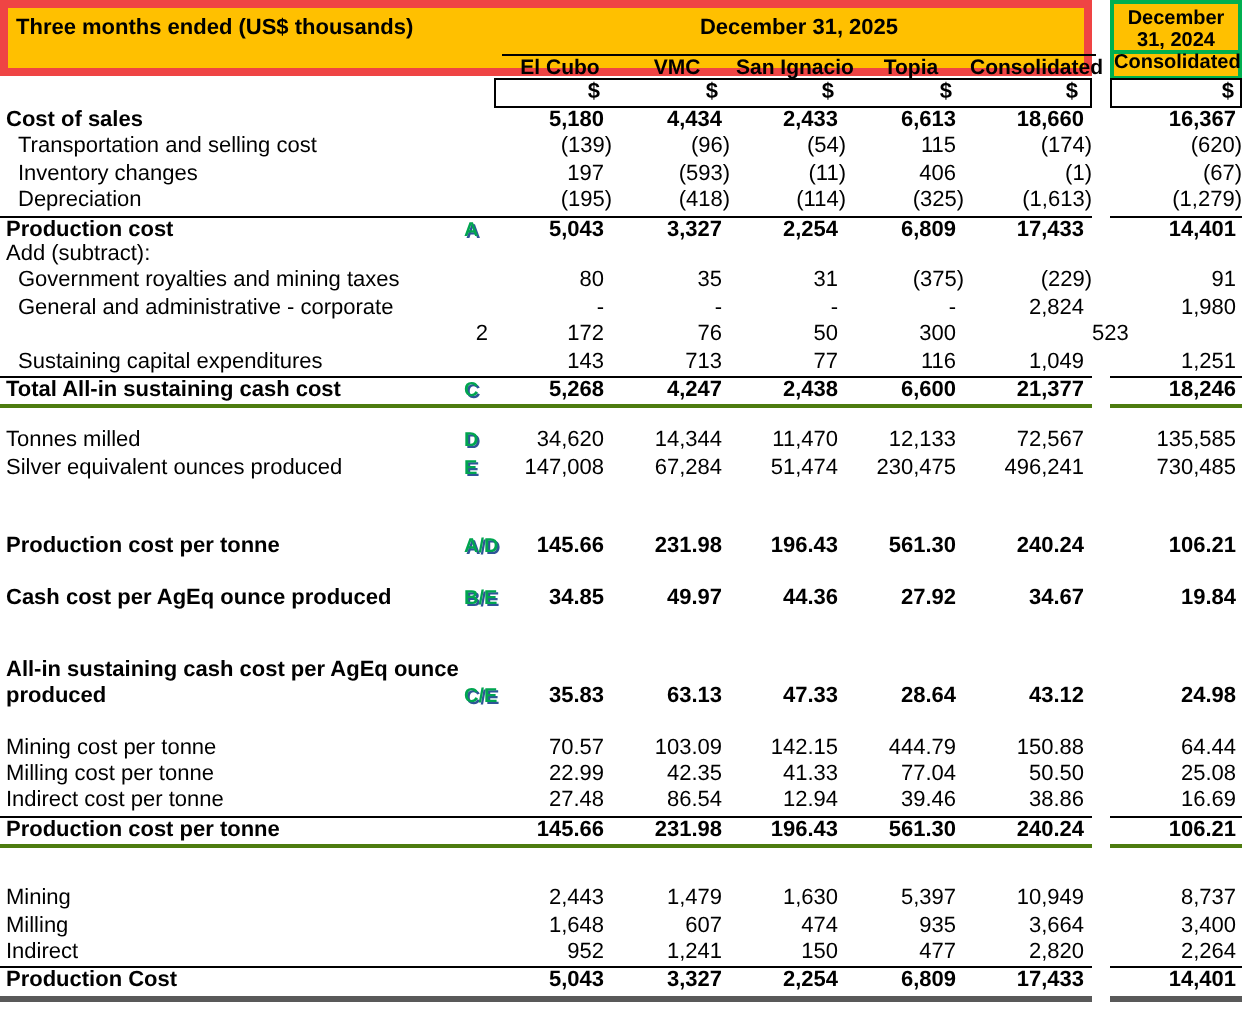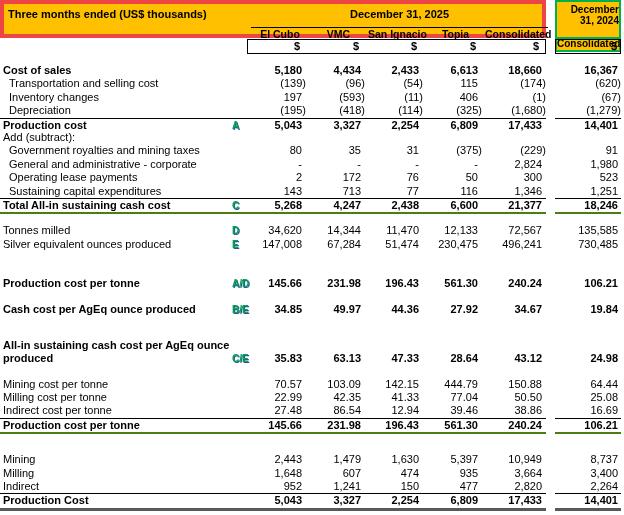--- a/index.html
+++ b/index.html
@@ -21,21 +21,21 @@
   .hdr-right{position:absolute;left:247px;top:0;width:297px;height:36px;}
   .hdr-period{
     height:24px;box-sizing:border-box;border-bottom:1px solid #000;
     text-align:center;font-weight:bold;padding-top:4px;
   }
   .hdr-cols{display:grid;grid-template-columns:58px 59px 58px 59px 63px;height:12px;}
   .hcol{text-align:center;font-weight:bold;font-size:10.5px;line-height:12px;white-space:nowrap;}
   .hdr-2024{position:absolute;right:3px;top:0;width:66px;}
   .hdr-2024-period{
     background:#FFC000;border:2px solid #00B050;border-bottom:1px solid #00B050;
-    box-sizing:border-box;height:38px;text-align:right;font-weight:bold;
+    box-sizing:border-box;height:26px;text-align:center;font-weight:bold;
     font-size:10px;line-height:11px;padding-top:2px;
   }
   .hdr-2024-cons{
     background:#FFC000;border:2px solid #00B050;border-top:1px solid #00B050;
     box-sizing:border-box;height:14px;text-align:center;font-weight:bold;
     font-size:10px;line-height:10px;
   }
   
   .dollar-row{position:relative;height:15px;margin-top:1px;}
   .dollar-main{
@@ -43,21 +43,21 @@
     border:1px solid #000;box-sizing:border-box;
     display:grid;grid-template-columns:58px 59px 58px 59px 63px;
   }
   .dcell{text-align:right;padding-right:6px;font-weight:bold;line-height:12px;}
   .dollar-2024{
     position:absolute;right:3px;top:0;width:66px;height:15px;
     border:1px solid #000;box-sizing:border-box;
     text-align:right;padding-right:3px;font-weight:bold;line-height:12px;
   }
   
-  #table-body{margin-top:10px;}
+  #table-body{margin-top:0;}
   .row{
     display:grid;
     grid-template-columns:230px 18px 58px 59px 58px 59px 64px 9px 66px;
     height:13.4px;line-height:13.4px;
   }
   .row > div{box-sizing:border-box;overflow:visible;}
   .cl{padding-left:3px;white-space:nowrap;}
   .cl.ind{padding-left:9px;}
   .clt{
     font-weight:bold;font-size:10px;color:#00A550;
@@ -143,21 +143,21 @@
         <div class="cg"></div>
         <div class="c24 bcell neg">(67)</div>
       </div>
       <div class="row">
         <div class="cl bcell ind">Depreciation</div>
         <div class="clt bcell"></div>
         <div class="cv bcell neg">(195)</div>
         <div class="cv bcell neg">(418)</div>
         <div class="cv bcell neg">(114)</div>
         <div class="cv bcell neg">(325)</div>
-        <div class="cv bcell neg">(1,680)</div>
+        <div class="cv bcell neg">(1,613)</div>
         <div class="cg"></div>
         <div class="c24 bcell neg">(1,279)</div>
       </div>
       <div class="row b bt">
         <div class="cl bcell">Production cost</div>
         <div class="clt bcell">A</div>
         <div class="cv bcell">5,043</div>
         <div class="cv bcell">3,327</div>
         <div class="cv bcell">2,254</div>
         <div class="cv bcell">6,809</div>
@@ -192,38 +192,37 @@
         <div class="clt bcell"></div>
         <div class="cv bcell">-</div>
         <div class="cv bcell">-</div>
         <div class="cv bcell">-</div>
         <div class="cv bcell">-</div>
         <div class="cv bcell">2,824</div>
         <div class="cg"></div>
         <div class="c24 bcell">1,980</div>
       </div>
       <div class="row">
-        <div class="cl bcell ind">Operating lease payments</div>
         <div class="clt bcell"></div>
         <div class="cv bcell">2</div>
         <div class="cv bcell">172</div>
         <div class="cv bcell">76</div>
         <div class="cv bcell">50</div>
         <div class="cv bcell">300</div>
         <div class="cg"></div>
         <div class="c24 bcell">523</div>
       </div>
       <div class="row">
         <div class="cl bcell ind">Sustaining capital expenditures</div>
         <div class="clt bcell"></div>
         <div class="cv bcell">143</div>
         <div class="cv bcell">713</div>
         <div class="cv bcell">77</div>
         <div class="cv bcell">116</div>
-        <div class="cv bcell">1,346</div>
+        <div class="cv bcell">1,049</div>
         <div class="cg"></div>
         <div class="c24 bcell">1,251</div>
       </div>
       <div class="row b bt bb2">
         <div class="cl bcell">Total All-in sustaining cash cost</div>
         <div class="clt bcell">C</div>
         <div class="cv bcell">5,268</div>
         <div class="cv bcell">4,247</div>
         <div class="cv bcell">2,438</div>
         <div class="cv bcell">6,600</div>

